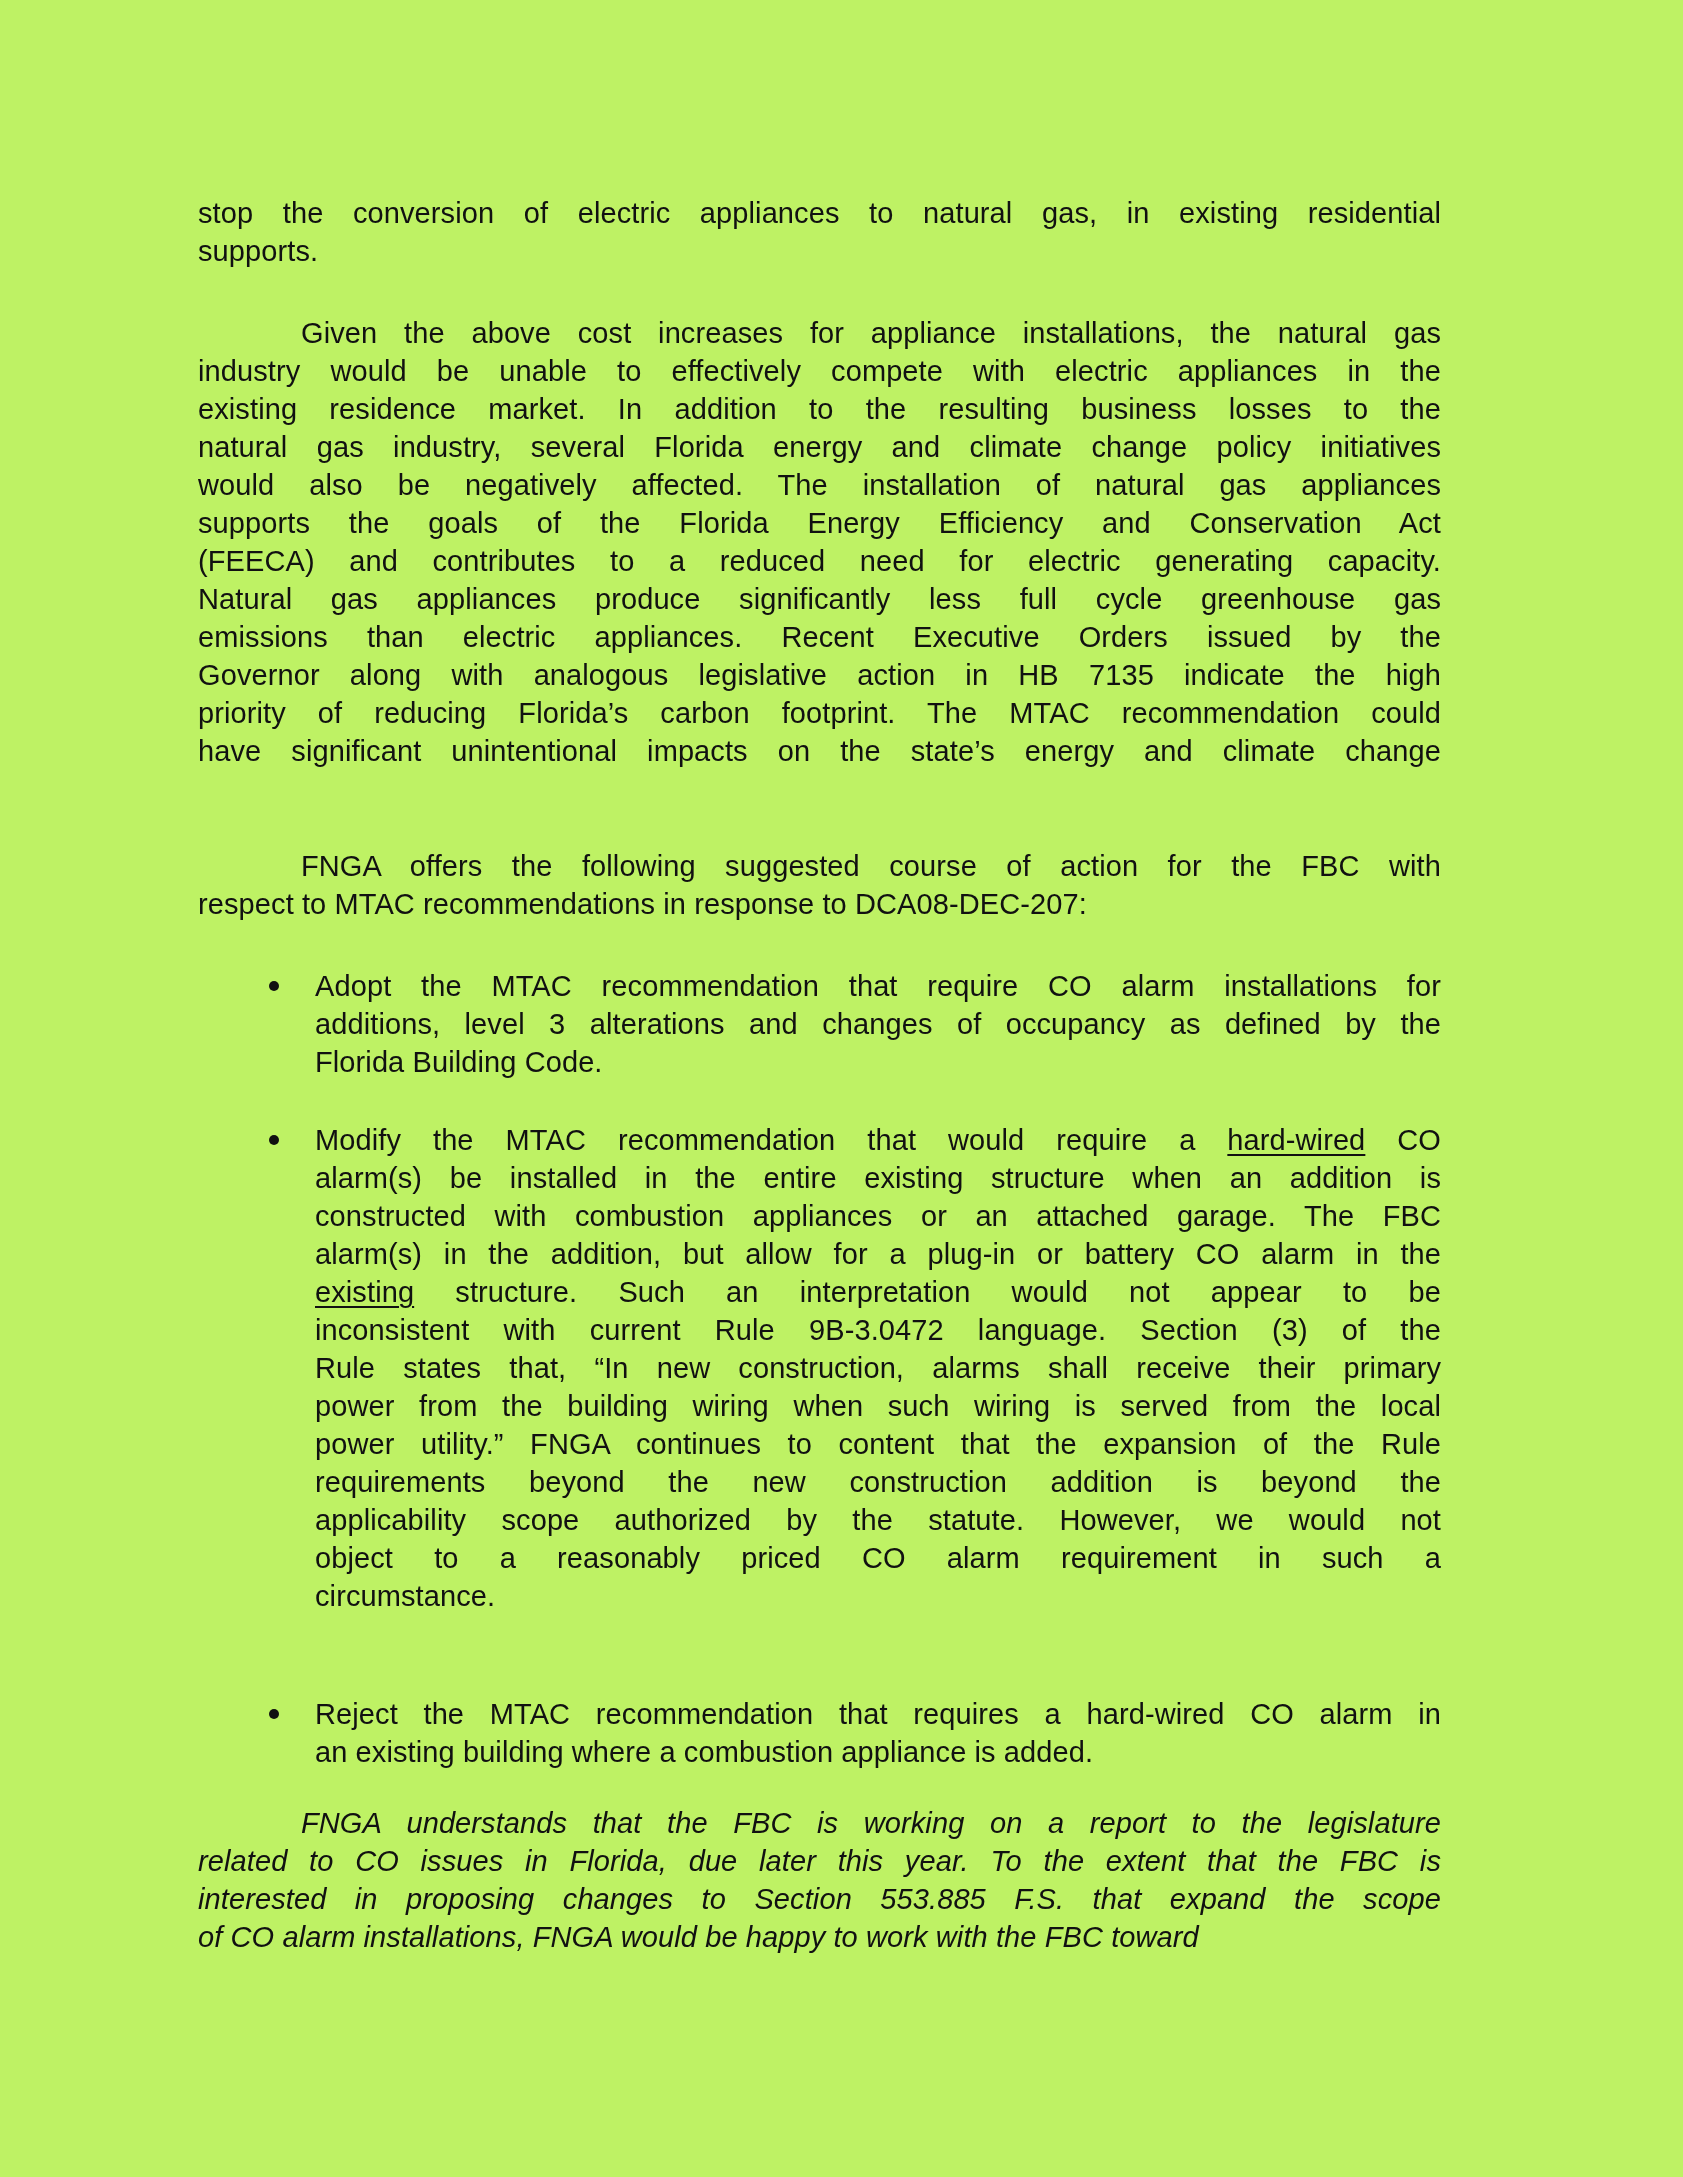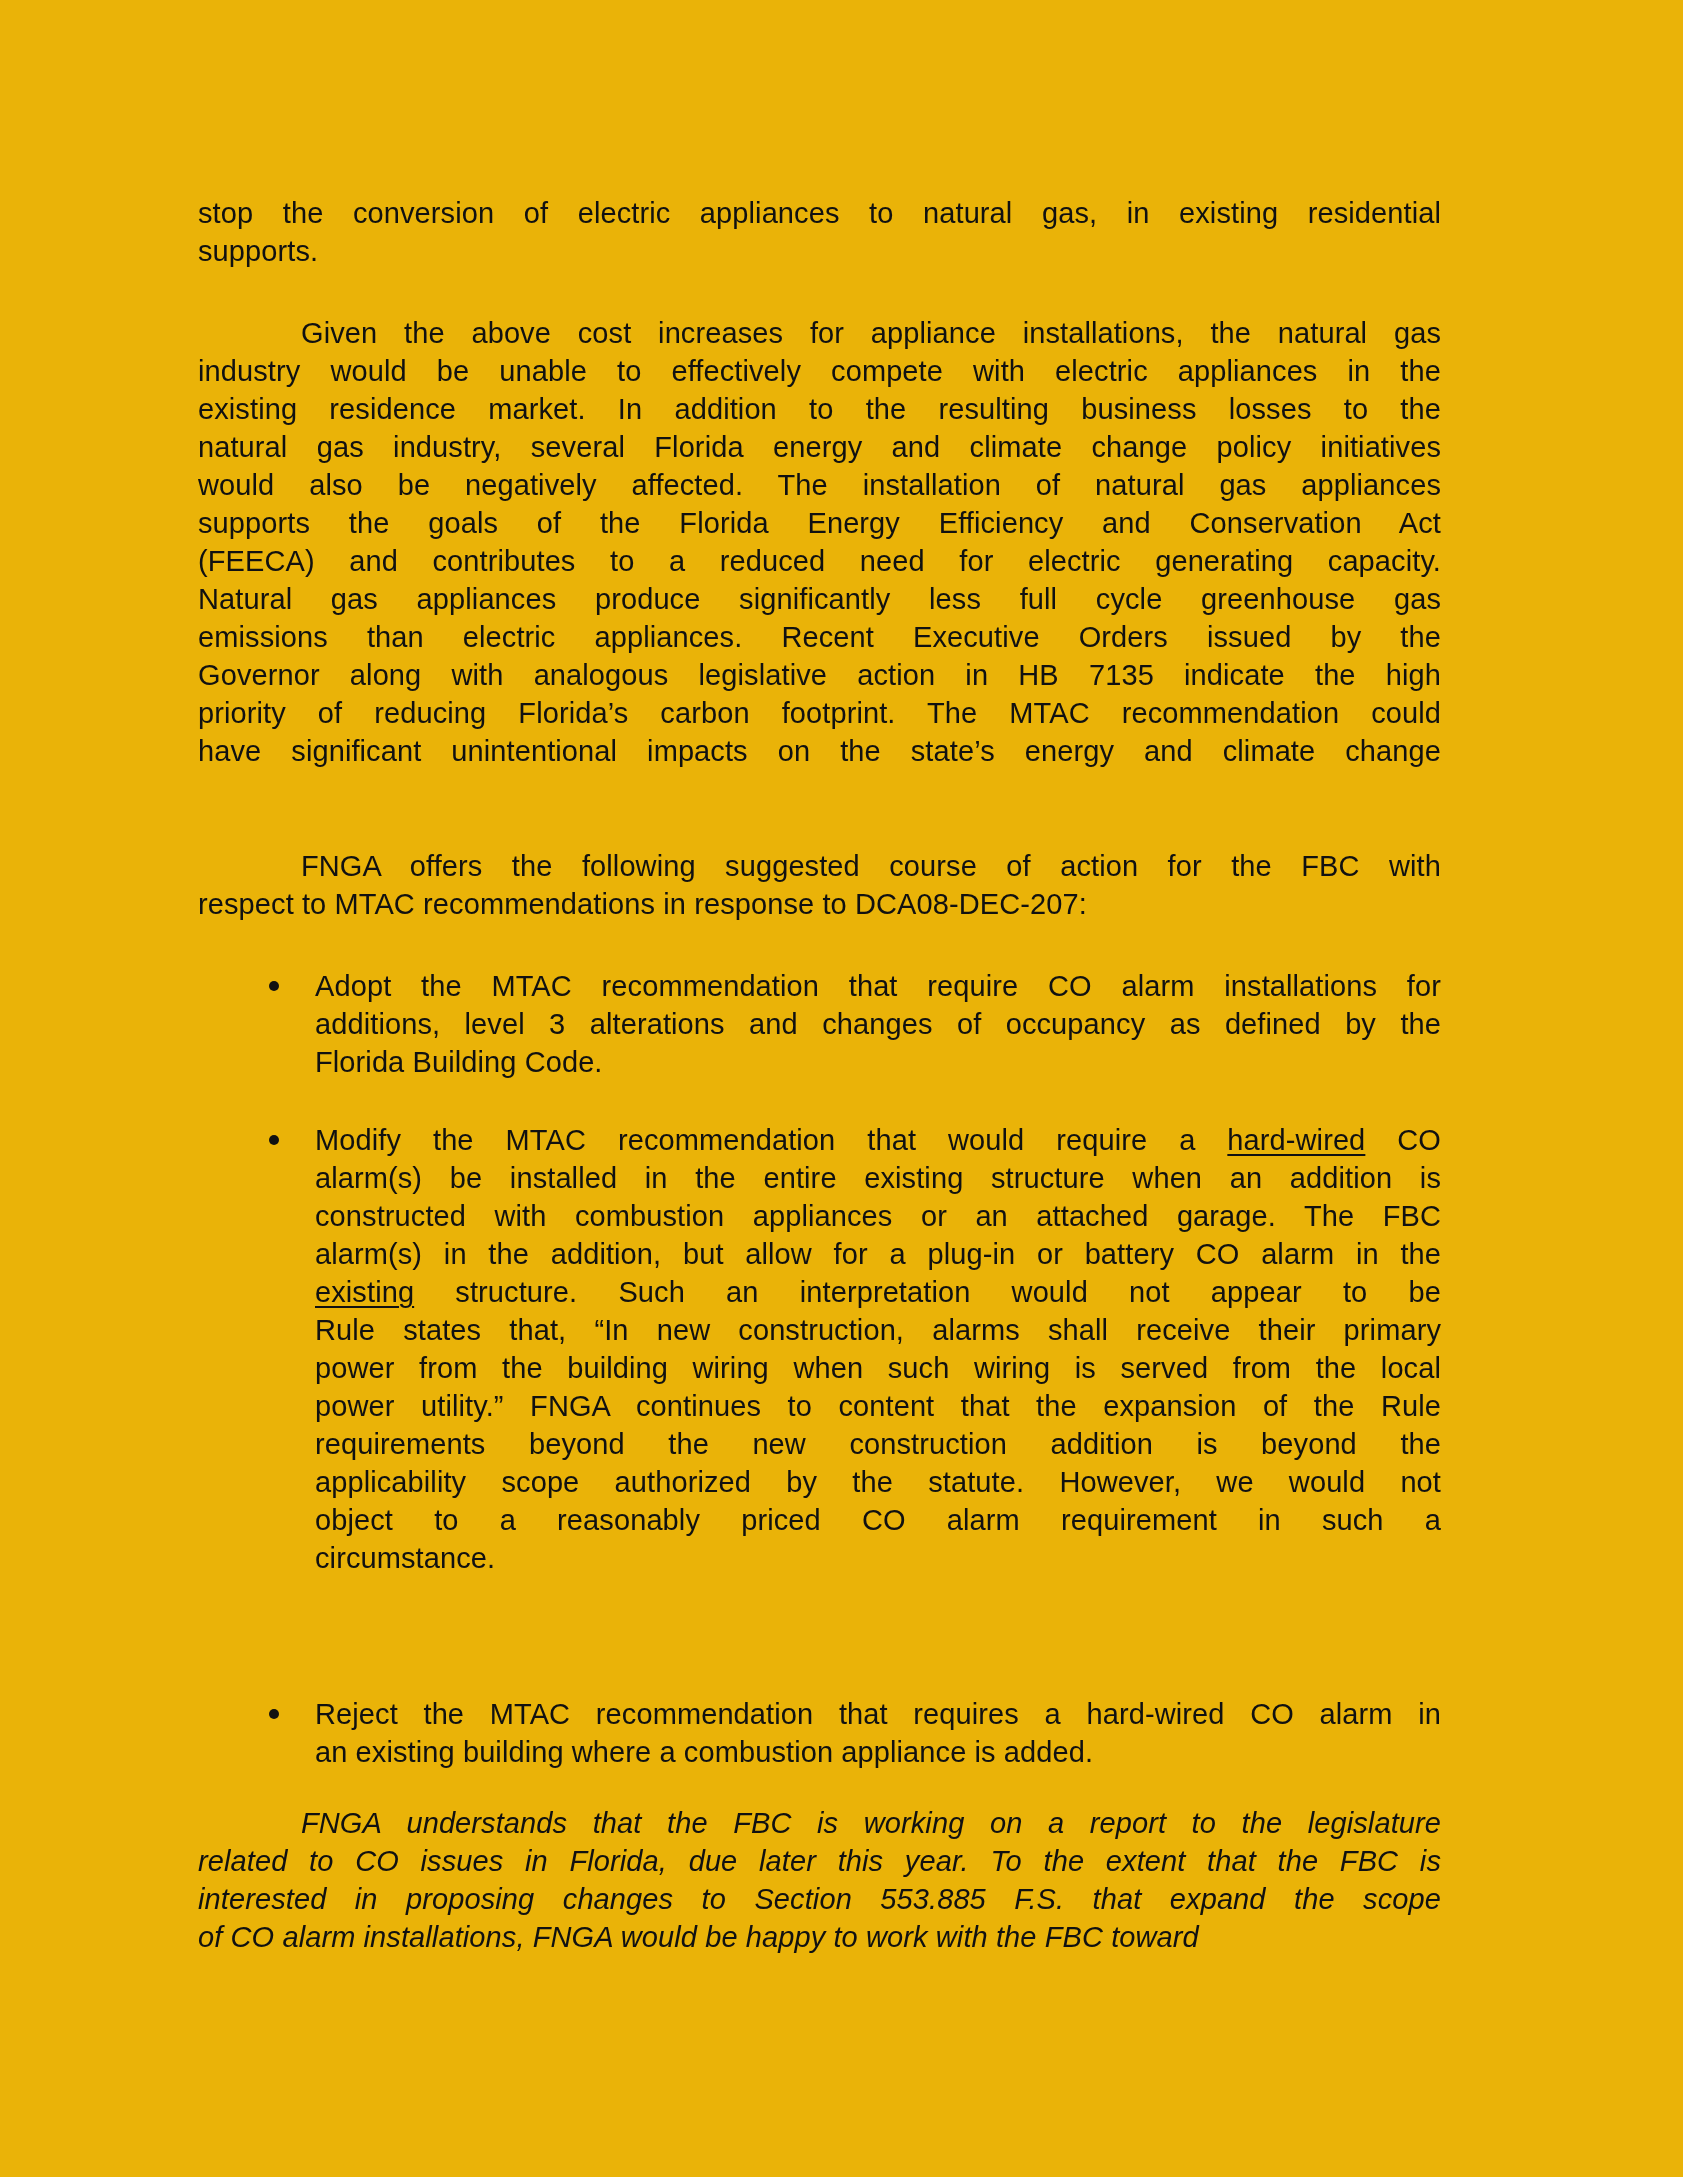--- a/index.html
+++ b/index.html
@@ -1,20 +1,20 @@
 <!DOCTYPE html>
 <html><head>
 <meta charset="utf-8">
 <style>
   html, body { margin: 0; padding: 0; background: #ffffff; }
   .page {
     position: relative;
     width: 1683px;
     height: 2177px;
-    background: #eab308;
+    background: #bef264;
     overflow: hidden;
     font-family: "Liberation Sans", "DejaVu Sans", sans-serif;
     color: #111111;
   }
   .doc {
     position: absolute;
     left: 198px;
     top: 0;
     width: 1243px;
     height: 100%;
@@ -76,20 +76,21 @@
         <div class="line">additions, level 3 alterations and changes of occupancy as defined by the</div>
         <div class="line last">Florida Building Code.</div>
       </div>
       <div class="block bullet" style="top: 1121px;">
         <span class="dot"></span>
         <div class="line">Modify the MTAC recommendation that would require a <u>hard-wired</u> CO</div>
         <div class="line">alarm(s) be installed in the entire existing structure when an addition is</div>
         <div class="line">constructed with combustion appliances or an attached garage. The FBC</div>
         <div class="line">alarm(s) in the addition, but allow for a plug-in or battery CO alarm in the</div>
         <div class="line"><u>existing</u> structure. Such an interpretation would not appear to be</div>
+        <div class="line">inconsistent with current Rule 9B-3.0472 language. Section (3) of the</div>
         <div class="line">Rule states that, “In new construction, alarms shall receive their primary</div>
         <div class="line">power from the building wiring when such wiring is served from the local</div>
         <div class="line">power utility.” FNGA continues to content that the expansion of the Rule</div>
         <div class="line">requirements beyond the new construction addition is beyond the</div>
         <div class="line">applicability scope authorized by the statute. However, we would not</div>
         <div class="line">object to a reasonably priced CO alarm requirement in such a</div>
         <div class="line last">circumstance.</div>
       </div>
       <div class="block bullet" style="top: 1695px;">
         <span class="dot"></span>

